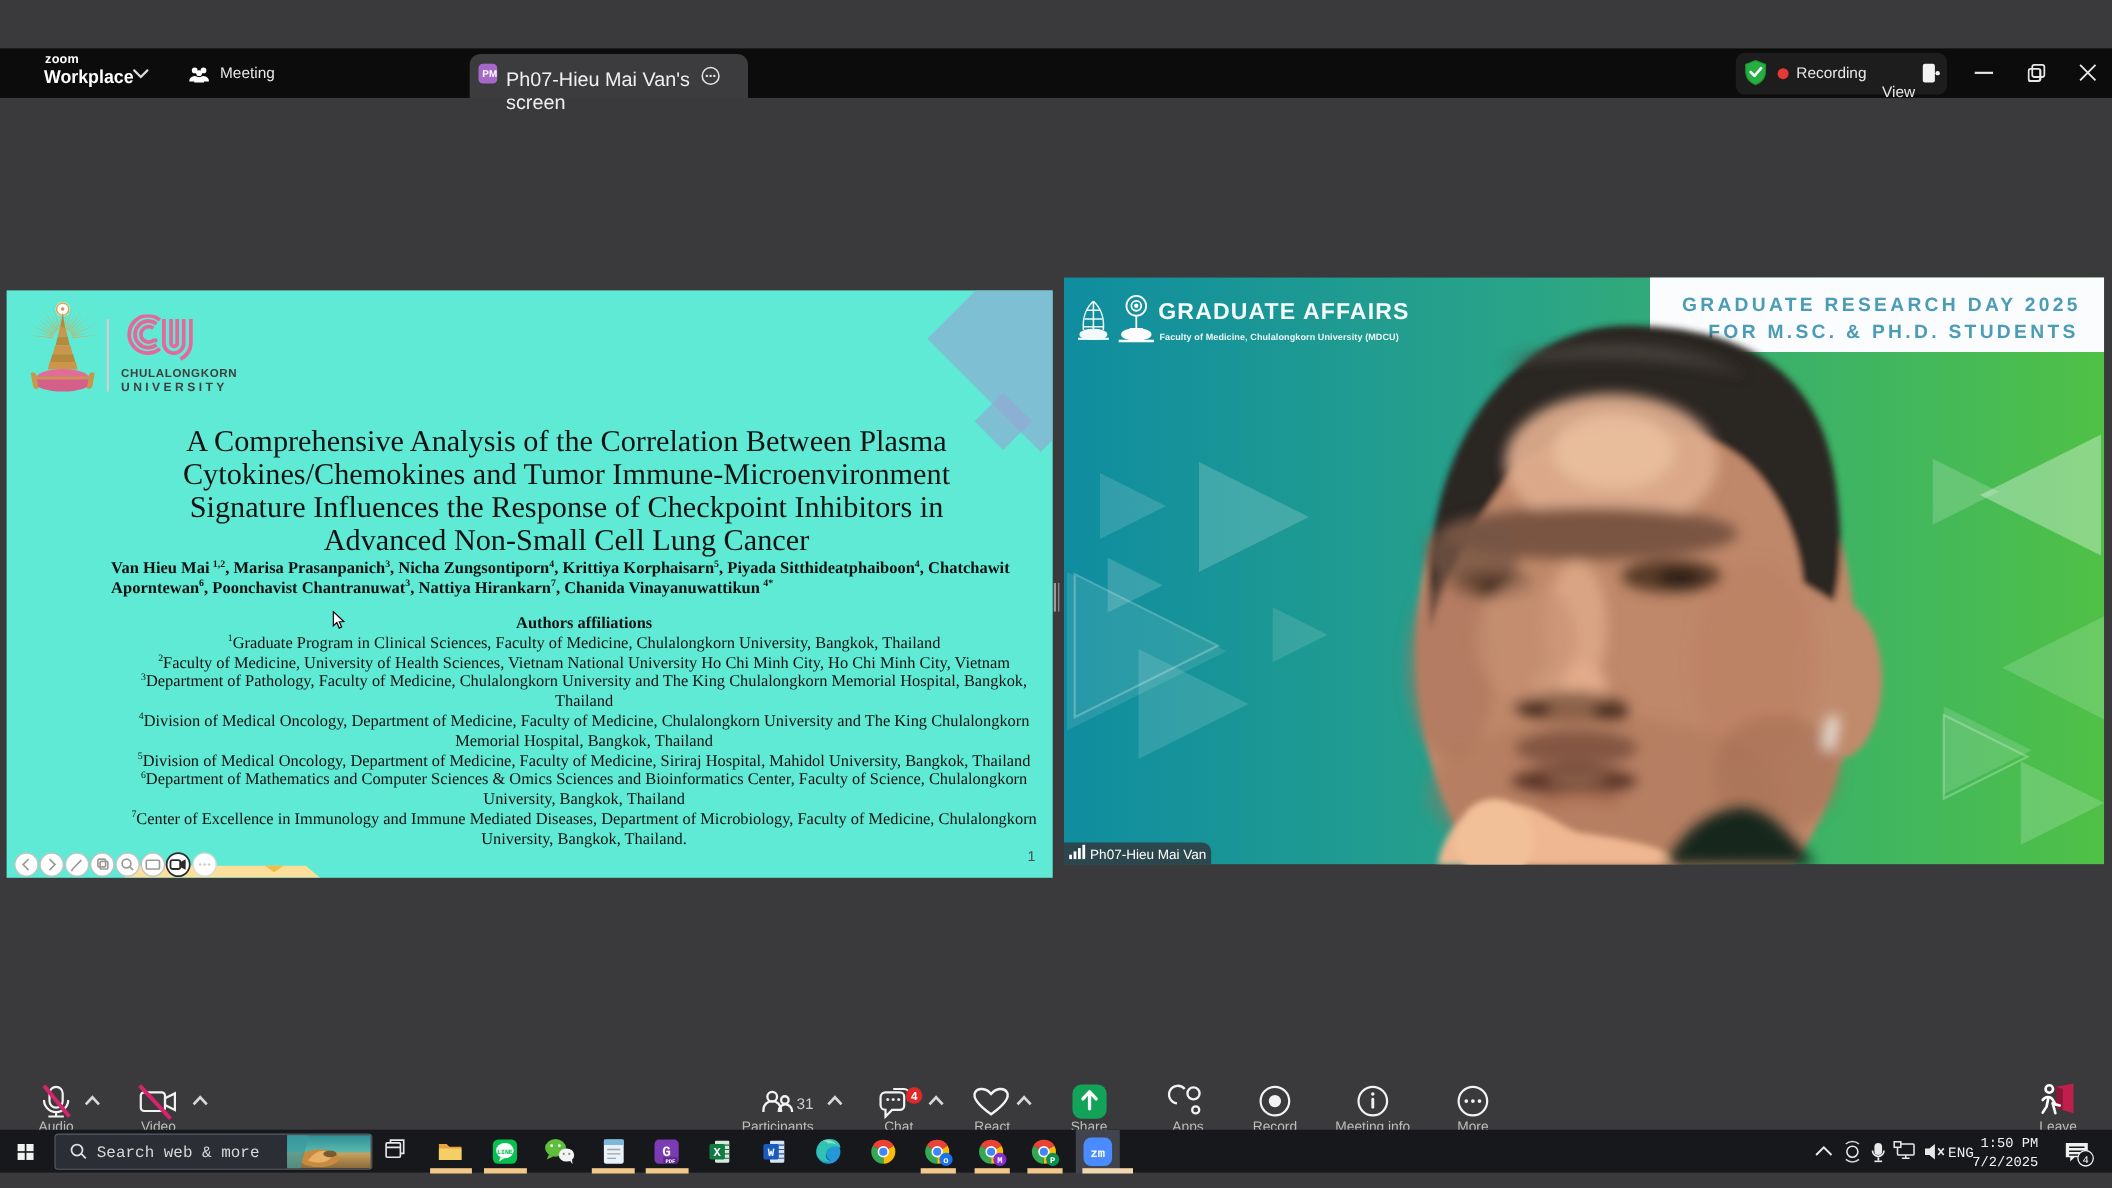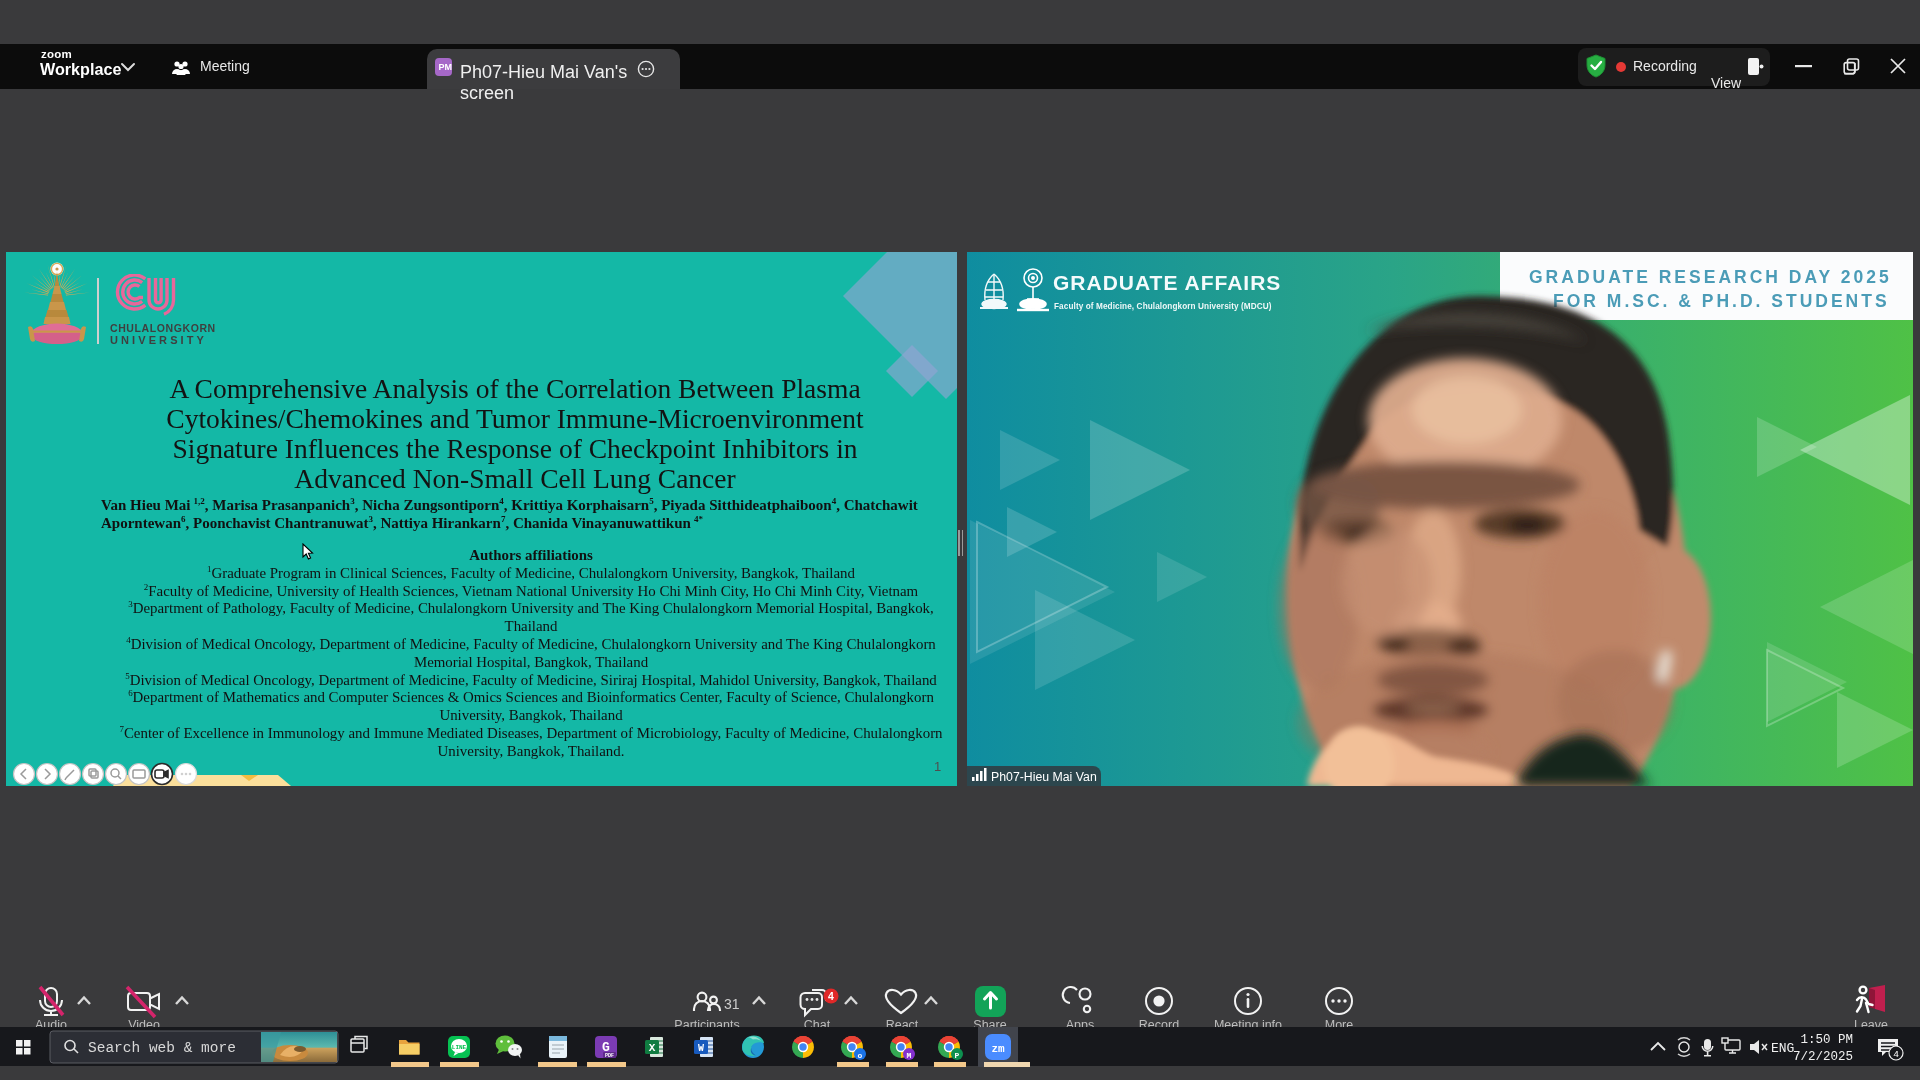--- a/index.html
+++ b/index.html
@@ -11,21 +11,21 @@
   #titlebar { position:absolute; left:0; top:0; width:1920px; height:45px; background:#0c0c0c;margin-top:44px; }
   #tb-zoom { position:absolute; left:41px; top:4px; color:#fff; font-weight:700; font-size:11.5px; letter-spacing:.2px;}
   #tb-work { position:absolute; left:40px; top:16px; color:#fff; font-weight:700; font-size:17px; letter-spacing:0; transform:scaleX(0.95); transform-origin:left;}
   .tb-txt { color:#e8e8e8; font-size:14px; }
   #tab { position:absolute; left:427px; top:5px; width:253px; height:40px; background:#3c3c3e; border-radius:10px 10px 0 0; }
   #pm { position:absolute; left:8px; top:9px; width:17px; height:18px; background:#a668c8; border-radius:4px; color:#fff; font-size:9px; font-weight:700; text-align:right; line-height:18px;}
   #tabtitle { position:absolute; left:33px; top:13px; color:#f0f0f0; font-size:18px; }
   #recgroup { position:absolute; left:1578px; top:4px; width:192px; height:38px; background:#1d1d1d; border-radius:8px; }
 
   
-  #slide { position:absolute; left:6px; top:252px; width:951px; height:534px; background:#14b8a6; overflow:hidden; }
+  #slide { position:absolute; left:6px; top:264px; width:951px; height:534px; background:#5eead4; overflow:hidden; }
   #stitle { position:absolute; left:104px; top:94px; width:810px; text-align:center; font-family:"Liberation Serif",serif; font-size:27.5px; line-height:30px; color:#131313;margin-top:28px; }
   #sauthors { position:absolute; left:95px; top:244px; width:860px; font-family:"Liberation Serif",serif; font-size:15px; font-weight:700; line-height:18px; color:#111; white-space:nowrap; }
   #saff { position:absolute; left:95px; top:295px; width:860px; font-family:"Liberation Serif",serif; font-size:14.9px; line-height:17.8px; color:#111; white-space:nowrap;text-align:center; }
   #saff sup, #sauthors sup { font-size:60%; line-height:0; }
 
   
   #video { position:absolute; left:967px; top:252px; width:946px; height:534px; overflow:hidden; }
 
   
   #taskbar { position:absolute; left:0; top:1027px; width:1920px; height:39px; background:#17181c;font-family:Liberation Mono, monospace; }

